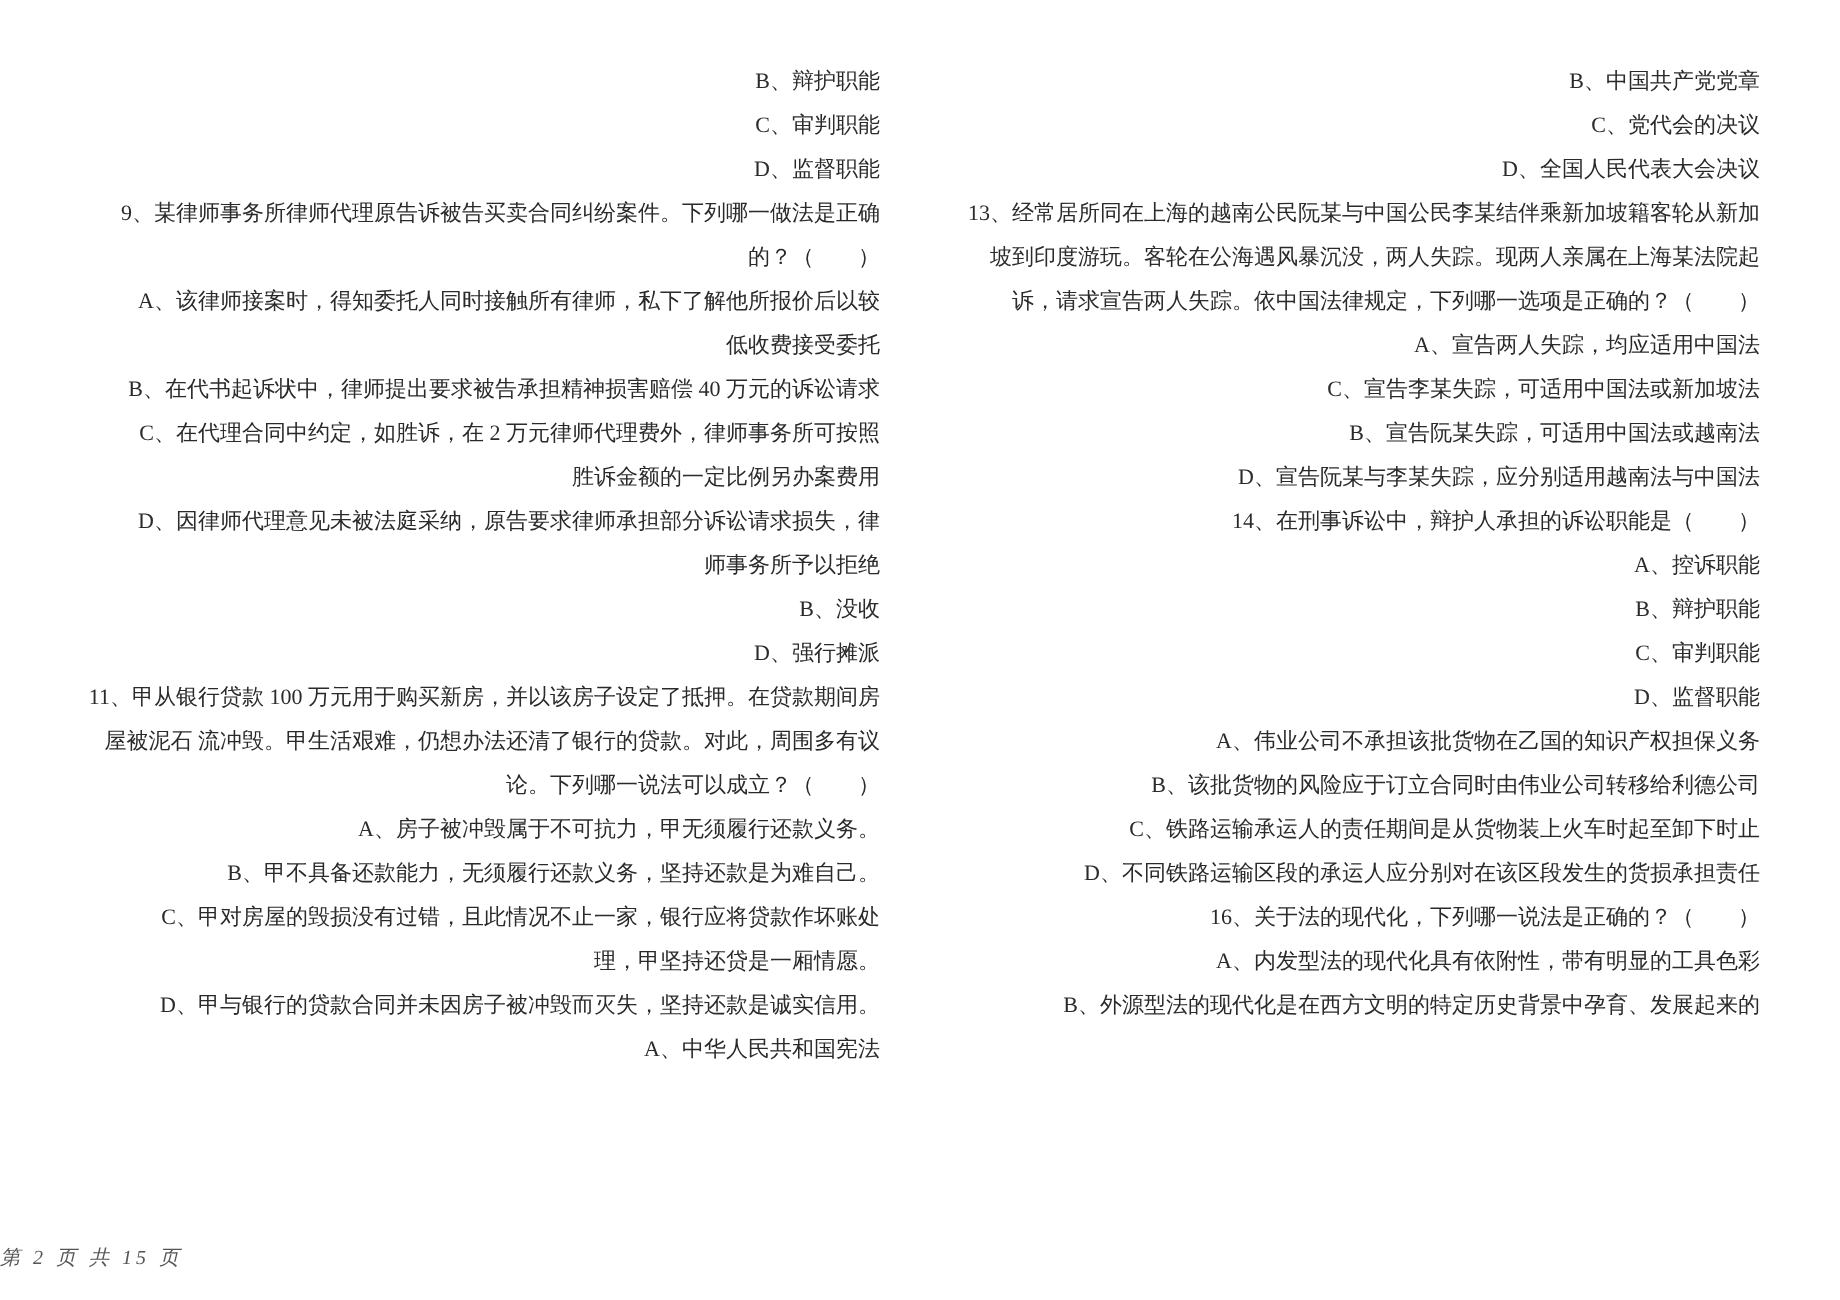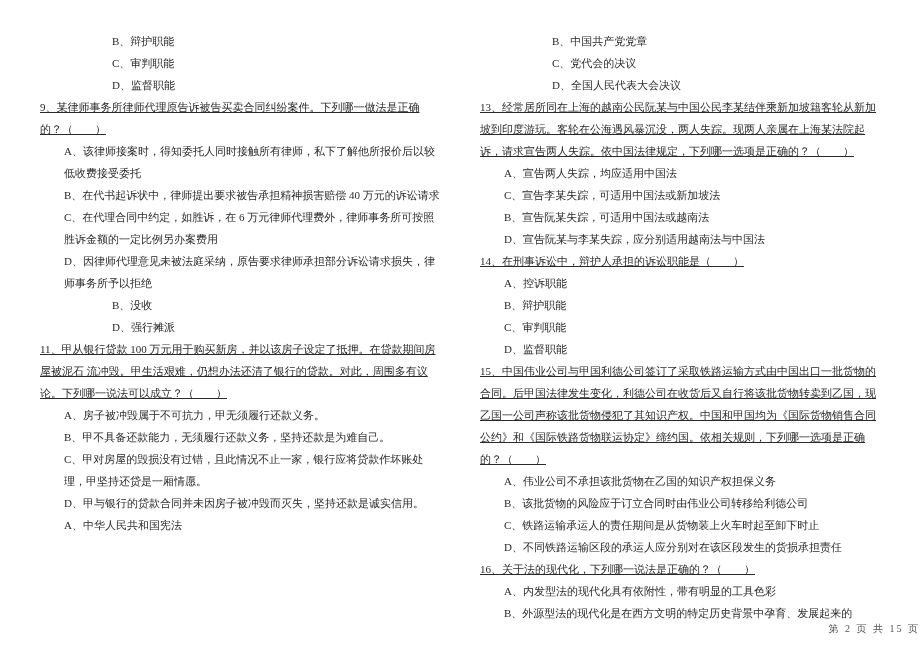--- a/index.html
+++ b/index.html
@@ -14,49 +14,51 @@
       overflow: hidden;
     }
     .page {
       display: flex;
       padding: 30px 40px 30px 40px;
       gap: 40px;
     }
     .column {
       flex: 1;
       line-height: 2.0;
+      text-align: right;
     }
     .opt { padding-left: 72px; }
     .q { padding-left: 0; }
-    .q-text { text-indent: 0; text-decoration: underline; }
+    .q-text { text-indent: 0; }
     .indent1 { padding-left: 24px; }
     .footer {
       position: absolute;
       bottom: 14px;
       left: 0;
       width: 100%;
-      text-align: right;
+      text-align: left;
       font-size: 10px;
       color: #555;
       letter-spacing: 2px;
+      font-style: italic;
     }
   </style>
 </head>
 <body>
 
 <div class="page">
   <div class="column">
     <div class="opt">B、辩护职能</div>
     <div class="opt">C、审判职能</div>
     <div class="opt">D、监督职能</div>
 
     <div class="q q-text">9、某律师事务所律师代理原告诉被告买卖合同纠纷案件。下列哪一做法是正确的？（　　）</div>
     <div class="indent1">A、该律师接案时，得知委托人同时接触所有律师，私下了解他所报价后以较低收费接受委托</div>
     <div class="indent1">B、在代书起诉状中，律师提出要求被告承担精神损害赔偿 40 万元的诉讼请求</div>
-    <div class="indent1">C、在代理合同中约定，如胜诉，在 6 万元律师代理费外，律师事务所可按照胜诉金额的一定比例另办案费用</div>
+    <div class="indent1">C、在代理合同中约定，如胜诉，在 2 万元律师代理费外，律师事务所可按照胜诉金额的一定比例另办案费用</div>
     <div class="indent1">D、因律师代理意见未被法庭采纳，原告要求律师承担部分诉讼请求损失，律师事务所予以拒绝</div>
 
     <div class="opt">B、没收</div>
     <div class="opt">D、强行摊派</div>
 
     <div class="q q-text">11、甲从银行贷款 100 万元用于购买新房，并以该房子设定了抵押。在贷款期间房屋被泥石 流冲毁。甲生活艰难，仍想办法还清了银行的贷款。对此，周围多有议论。下列哪一说法可以成立？（　　）</div>
     <div class="indent1">A、房子被冲毁属于不可抗力，甲无须履行还款义务。</div>
     <div class="indent1">B、甲不具备还款能力，无须履行还款义务，坚持还款是为难自己。</div>
     <div class="indent1">C、甲对房屋的毁损没有过错，且此情况不止一家，银行应将贷款作坏账处理，甲坚持还贷是一厢情愿。</div>
     <div class="indent1">D、甲与银行的贷款合同并未因房子被冲毁而灭失，坚持还款是诚实信用。</div>
@@ -74,21 +76,20 @@
     <div class="indent1">C、宣告李某失踪，可适用中国法或新加坡法</div>
     <div class="indent1">B、宣告阮某失踪，可适用中国法或越南法</div>
     <div class="indent1">D、宣告阮某与李某失踪，应分别适用越南法与中国法</div>
 
     <div class="q q-text">14、在刑事诉讼中，辩护人承担的诉讼职能是（　　）</div>
     <div class="indent1">A、控诉职能</div>
     <div class="indent1">B、辩护职能</div>
     <div class="indent1">C、审判职能</div>
     <div class="indent1">D、监督职能</div>
 
-    <div class="q q-text">15、中国伟业公司与甲国利德公司签订了采取铁路运输方式由中国出口一批货物的合同。后甲国法律发生变化，利德公司在收货后又自行将该批货物转卖到乙国，现乙国一公司声称该批货物侵犯了其知识产权。中国和甲国均为《国际货物销售合同公约》和《国际铁路货物联运协定》缔约国。依相关规则，下列哪一选项是正确的？（　　）</div>
     <div class="indent1">A、伟业公司不承担该批货物在乙国的知识产权担保义务</div>
     <div class="indent1">B、该批货物的风险应于订立合同时由伟业公司转移给利德公司</div>
     <div class="indent1">C、铁路运输承运人的责任期间是从货物装上火车时起至卸下时止</div>
     <div class="indent1">D、不同铁路运输区段的承运人应分别对在该区段发生的货损承担责任</div>
 
     <div class="q q-text">16、关于法的现代化，下列哪一说法是正确的？（　　）</div>
     <div class="indent1">A、内发型法的现代化具有依附性，带有明显的工具色彩</div>
     <div class="indent1">B、外源型法的现代化是在西方文明的特定历史背景中孕育、发展起来的</div>
   </div>
 </div>

